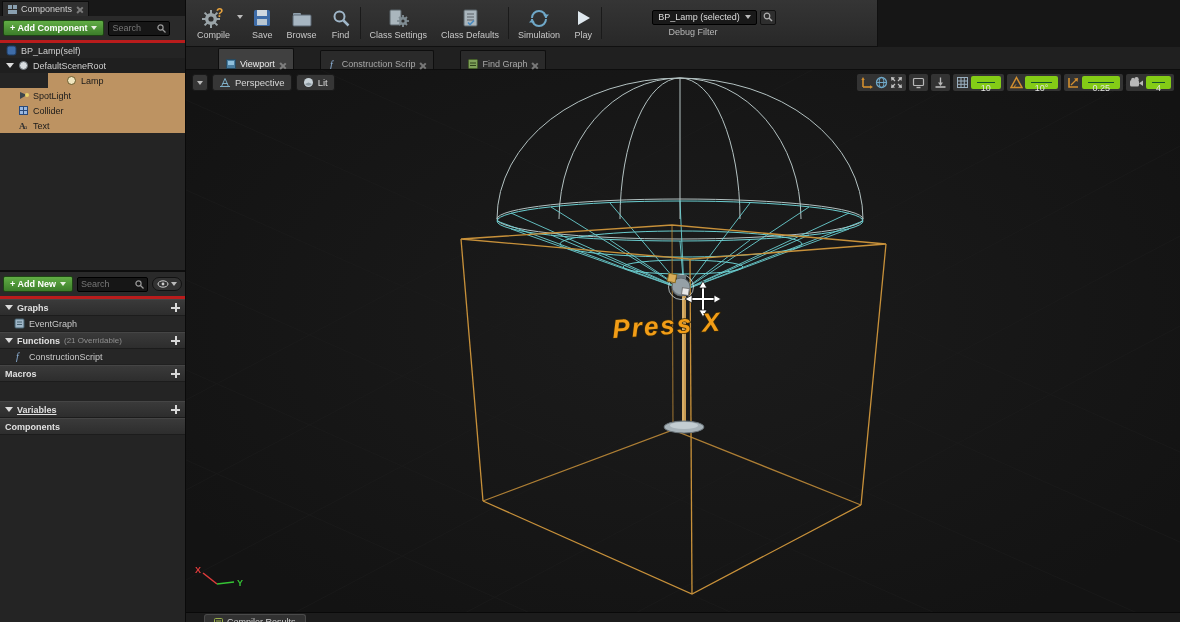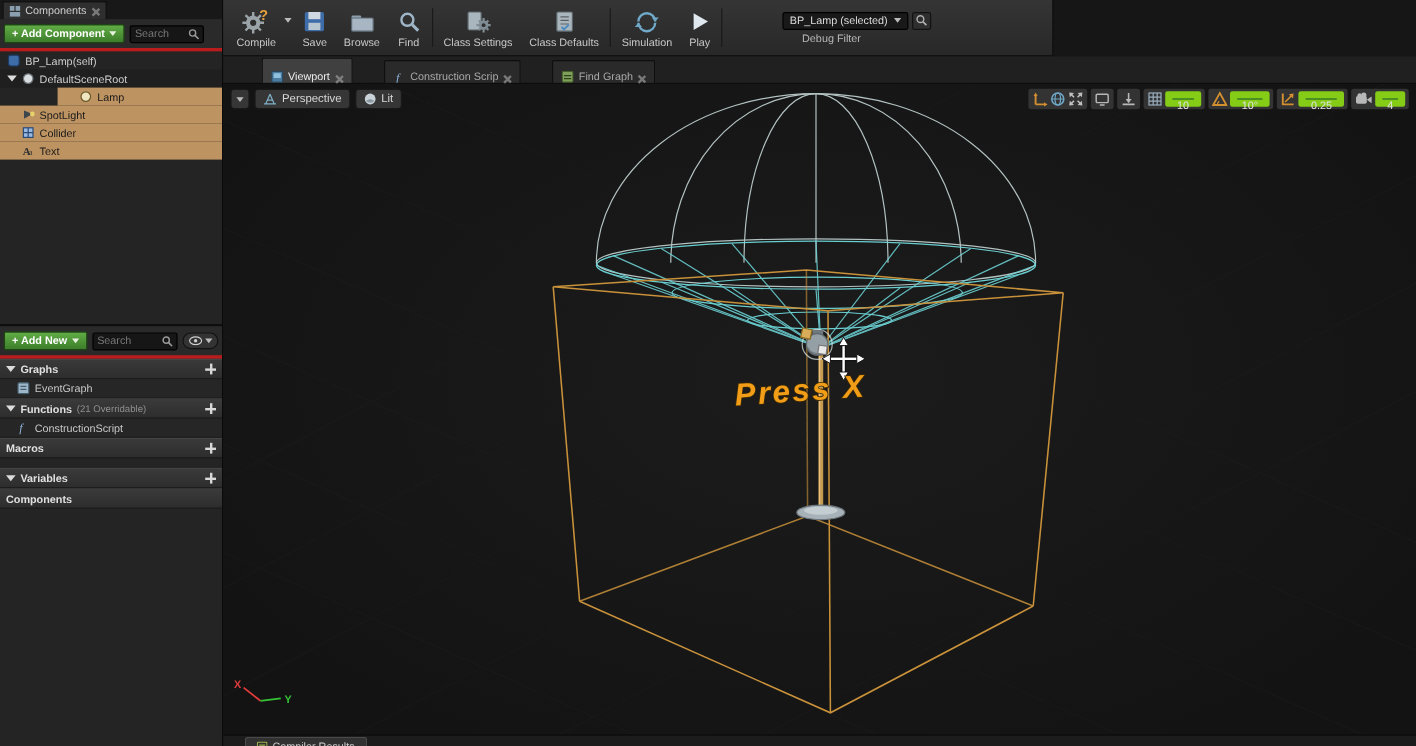--- a/index.html
+++ b/index.html
@@ -187,21 +187,21 @@
       <div class="bitem">
         <svg width="11" height="11">
             <text x="2" y="9" font-size="10" font-style="italic" fill="#8fb3d9" font-family="Liberation Serif, serif">f</text>
           </svg>
         <span>ConstructionScript</span>
       </div>
       <div class="bsec">
         <span>Macros</span>
         <span class="plus"></span>
       </div>
-      <div class="bsec" style="margin-top:8px;">
+      <div class="bsec" style="margin-top:19px;text-decoration:underline;">
         <span class="exp"></span>
         <span>Variables</span>
         <span class="plus"></span>
       </div>
       <div class="bsec">
         <span>Components</span>
       </div>
     </div>
   </div>
 

